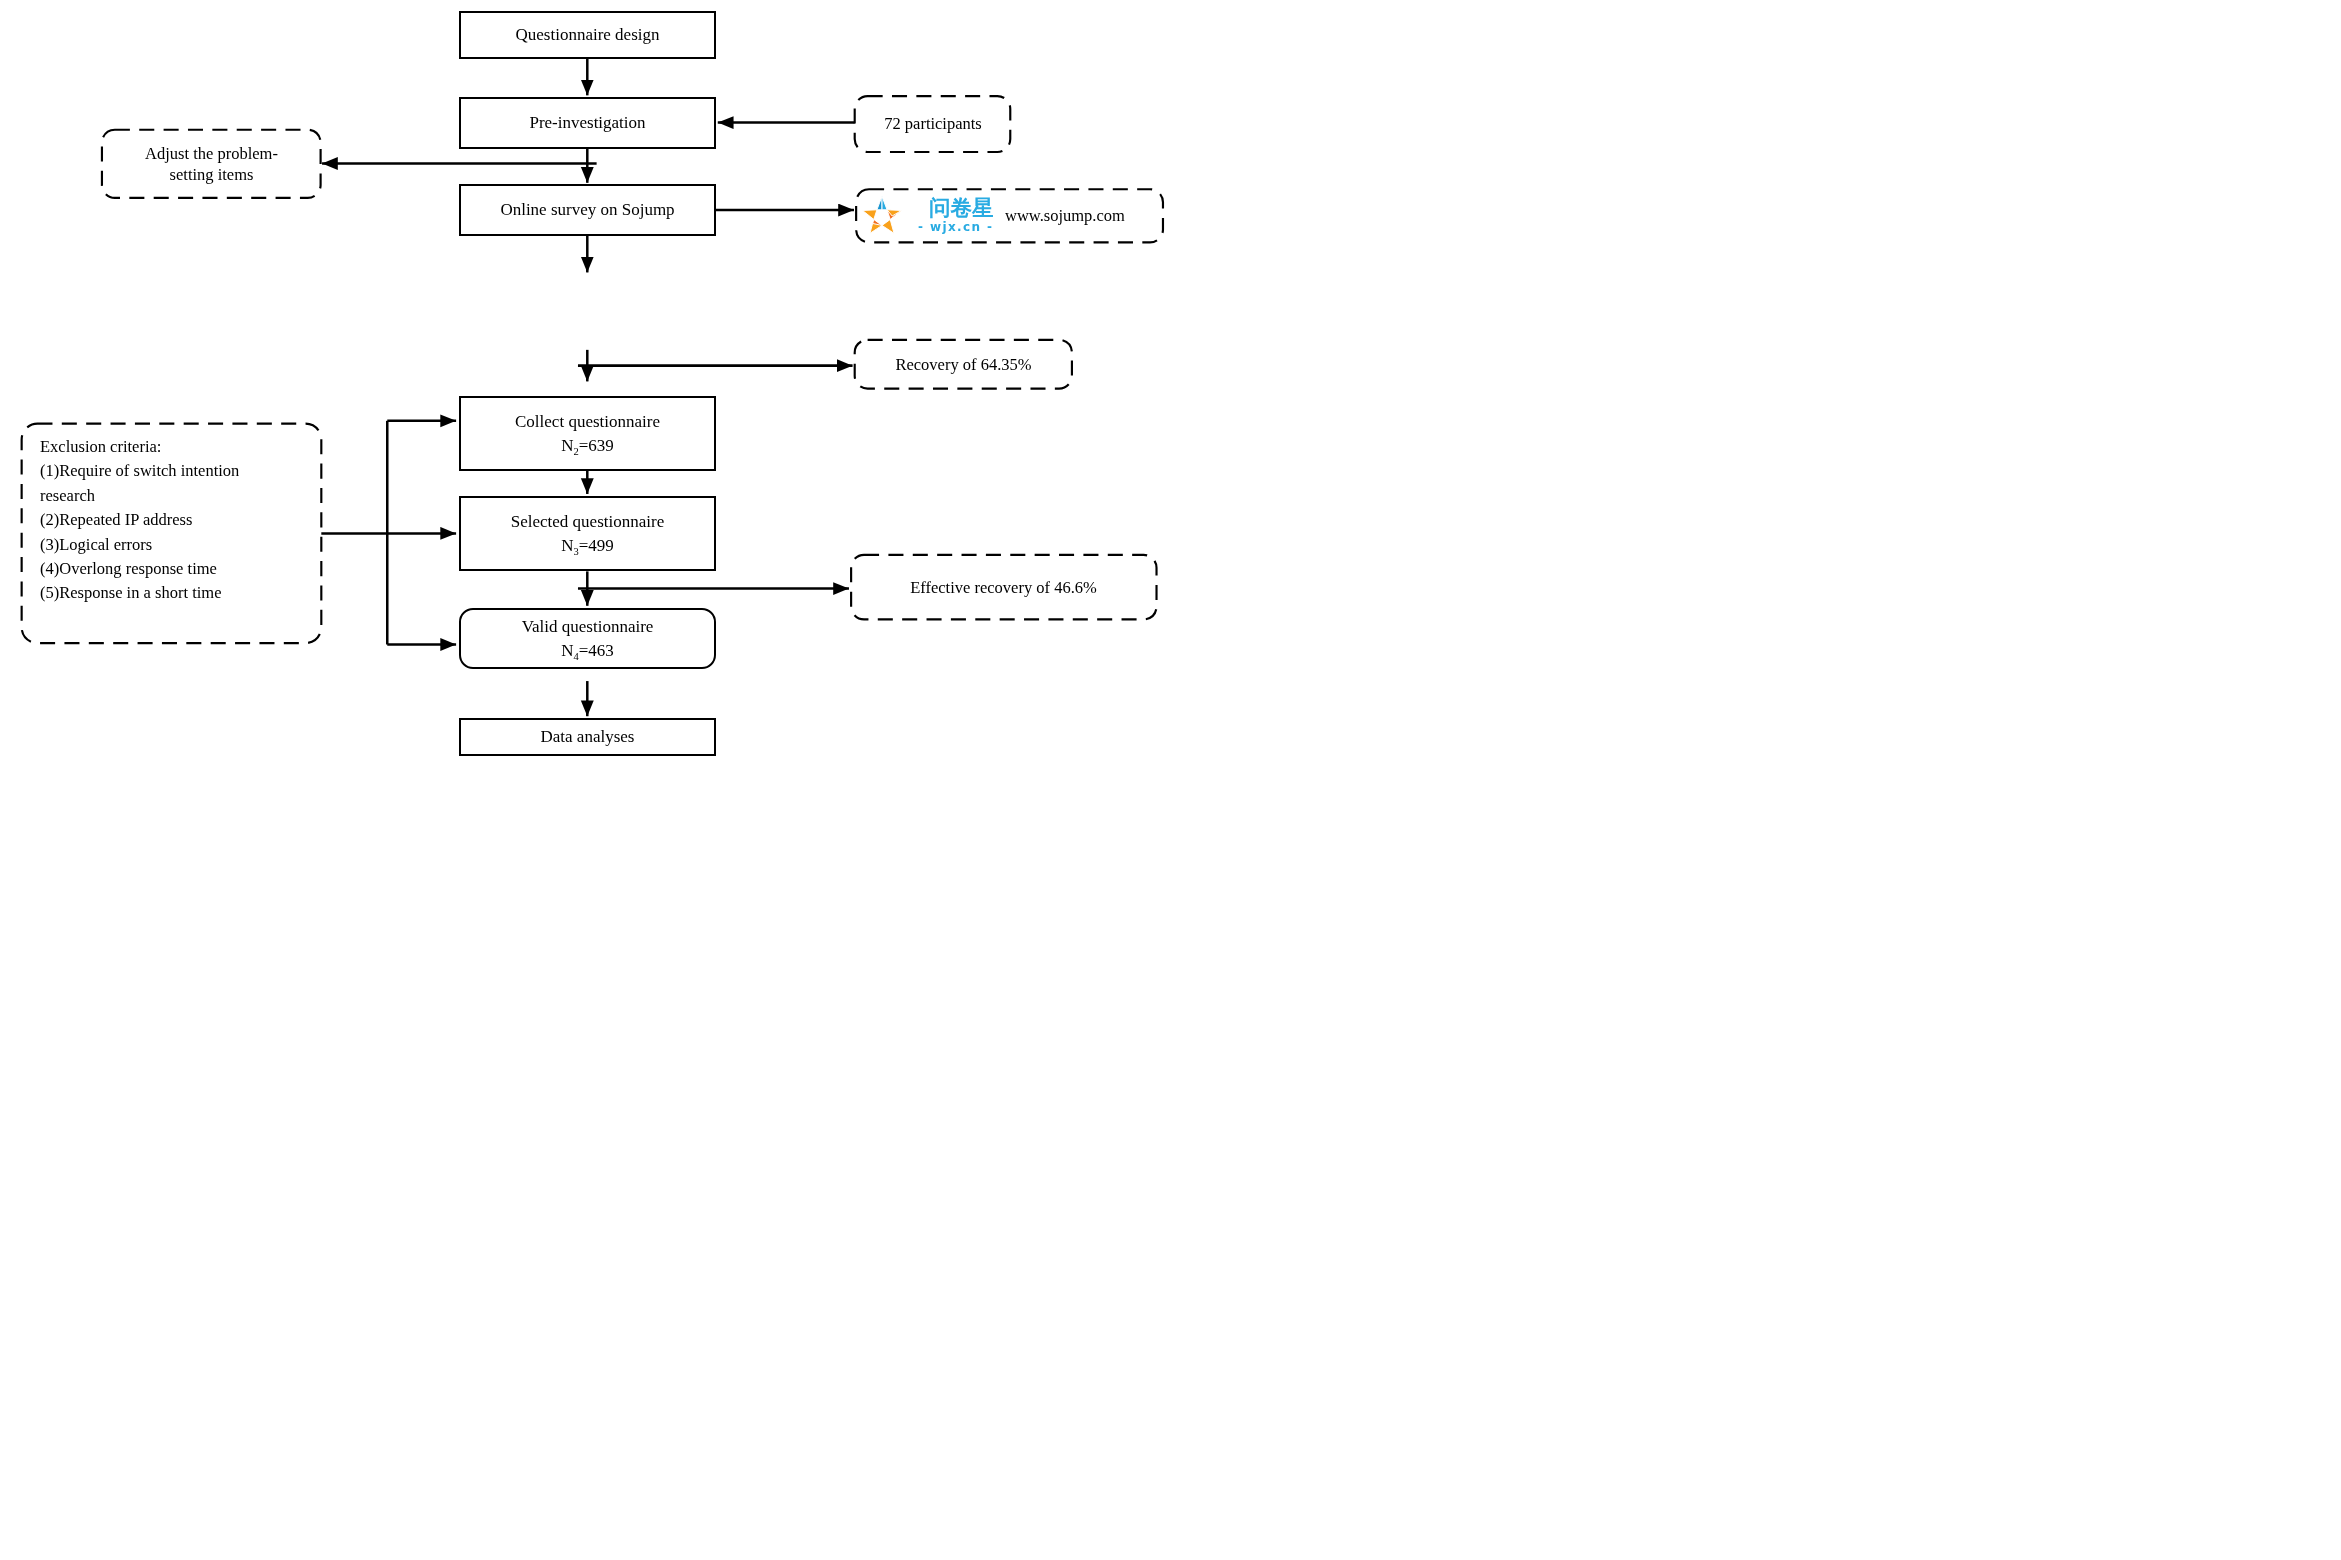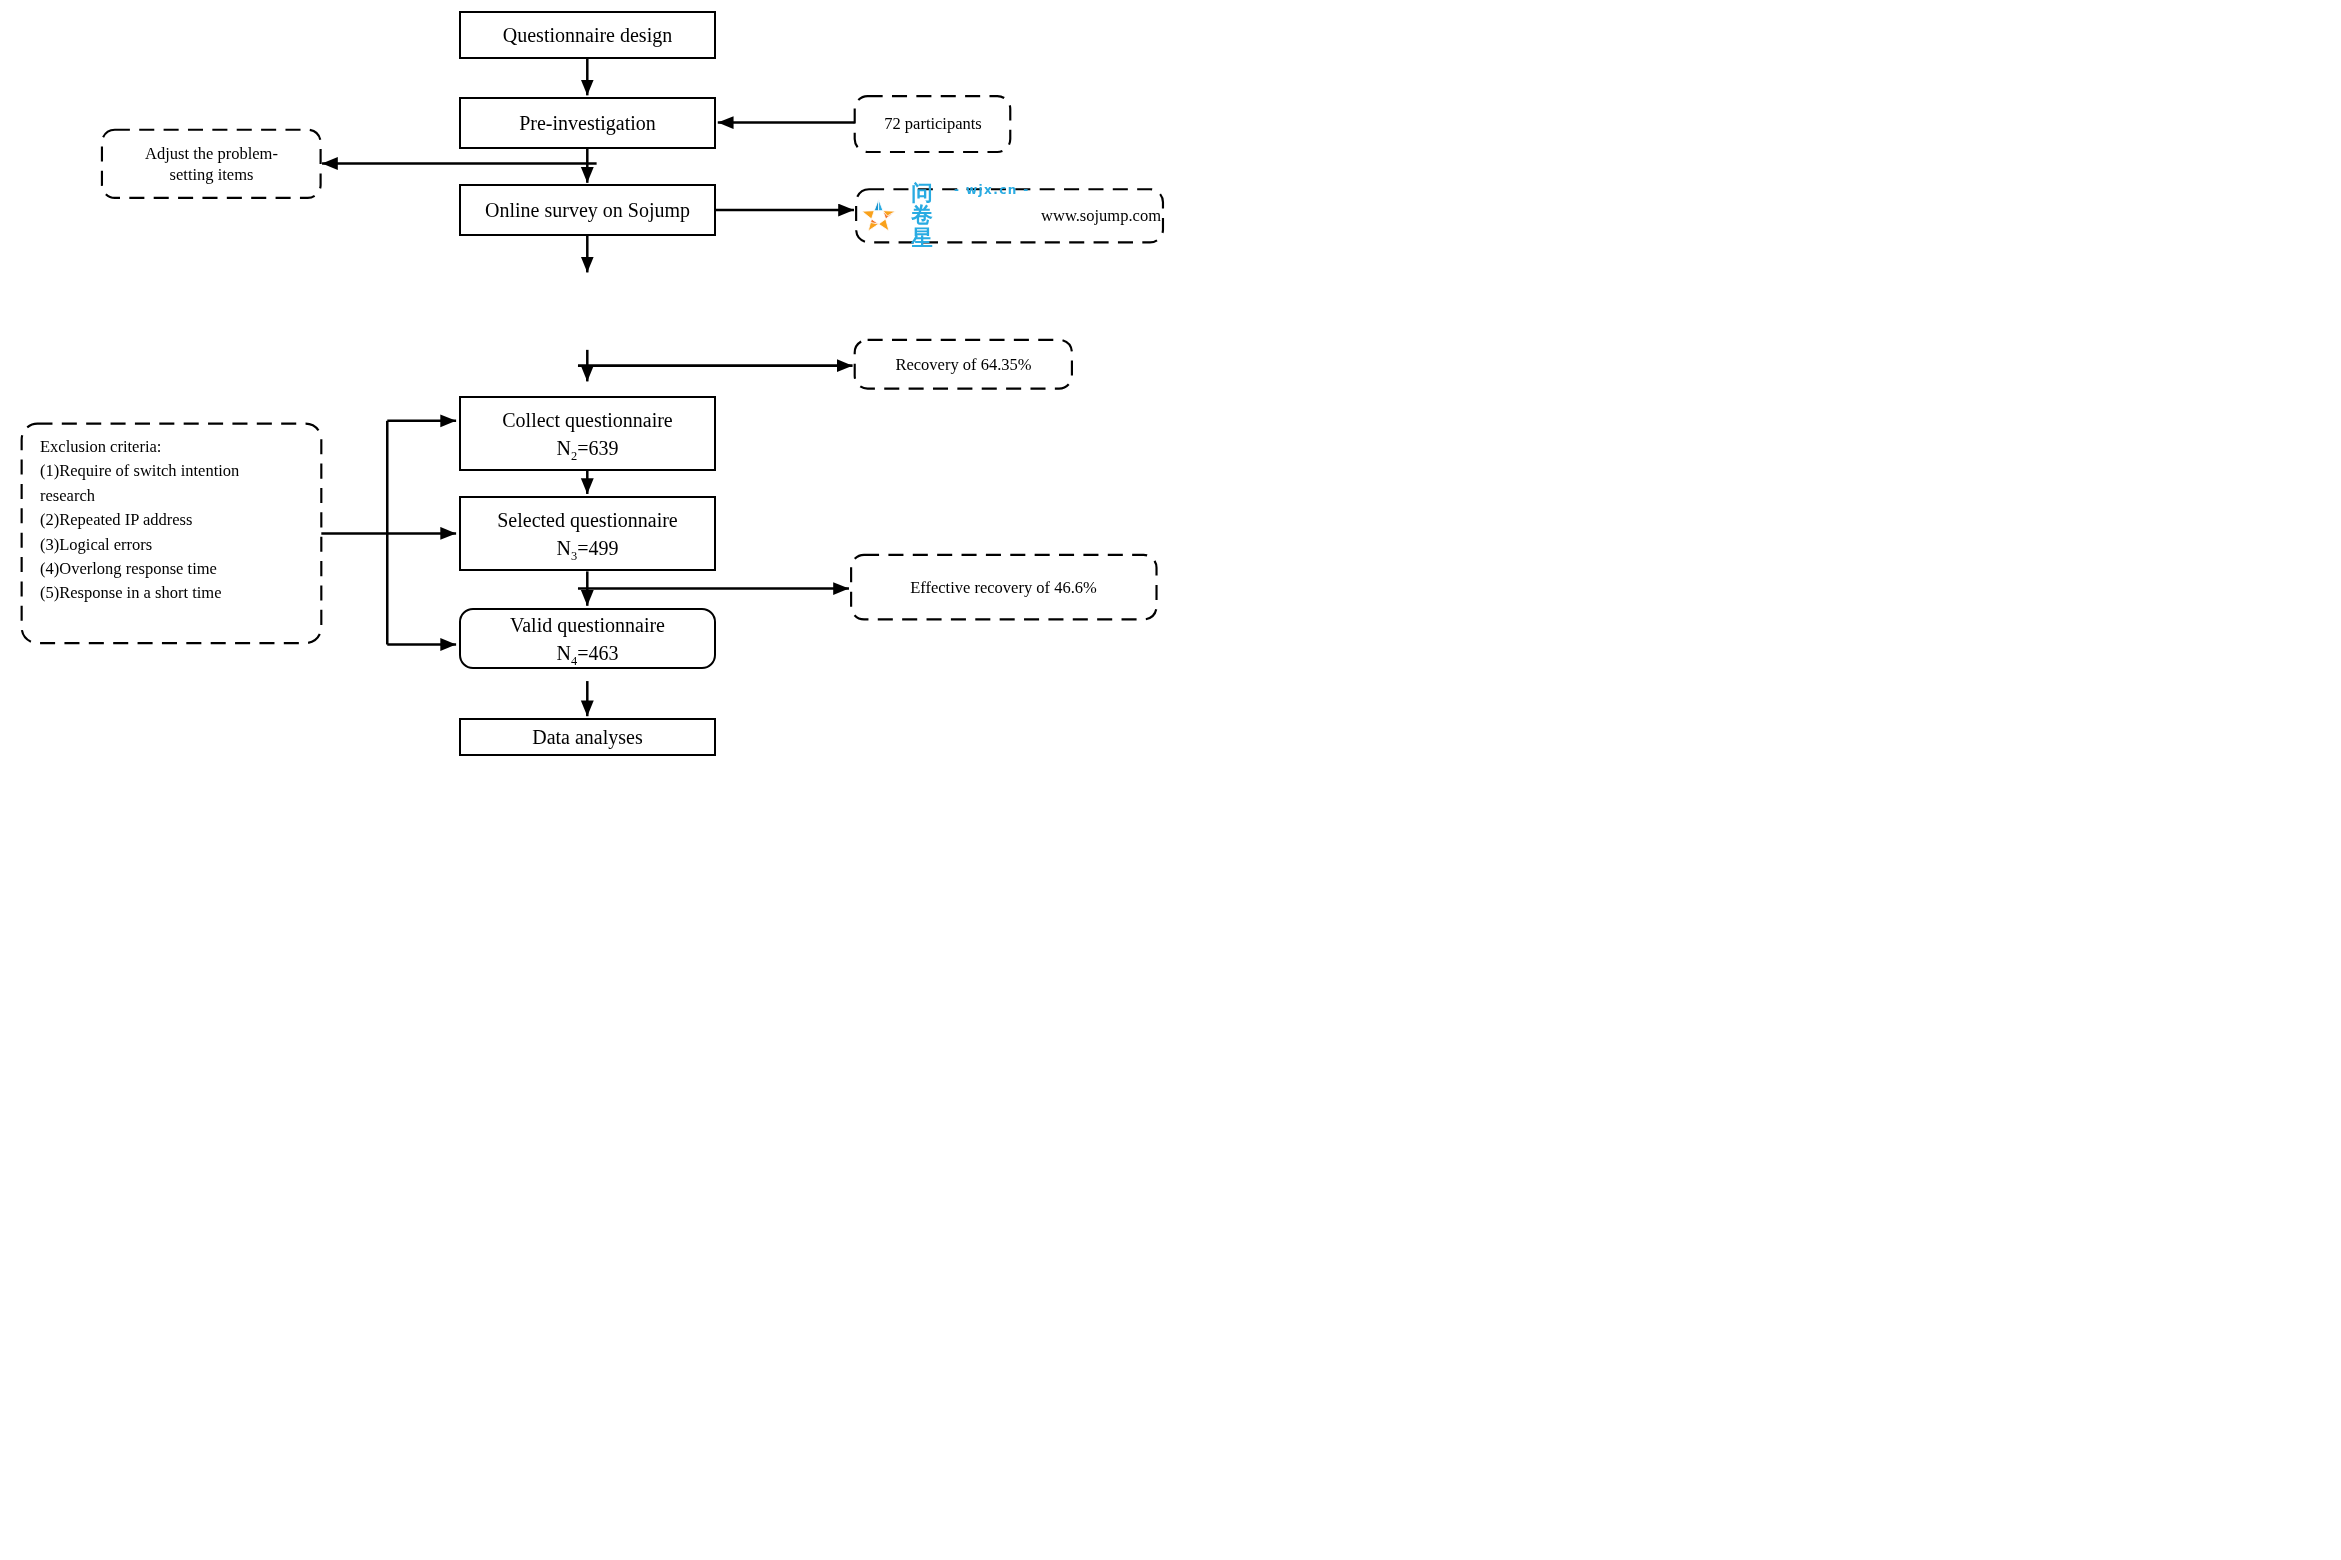--- a/index.html
+++ b/index.html
@@ -19,21 +19,21 @@
   #connector-layer{position:absolute;left:0;top:0;width:1171px;height:780px;}
   .node{
     position:absolute;
     left:459px;width:257px;
     box-sizing:border-box;
     background:var(--box-fill);
     border:2.2px solid var(--ink);
     display:flex;flex-direction:column;
     align-items:center;justify-content:center;
     text-align:center;
-    font-size:20px;
+    font-size:17px;
     line-height:1.4;
   }
   .note-text{
     position:absolute;
     display:flex;flex-direction:column;
     align-items:center;justify-content:center;
     text-align:center;
     font-size:16.5px;
     line-height:1.3;
     pointer-events:none;
@@ -43,21 +43,21 @@
     position:absolute;
     left:40px;top:435px;width:255px;
     font-size:16.5px;line-height:24.4px;
     text-align:left;
   }
   .sojump-content{
     position:absolute;
     left:860px;top:189px;width:301px;height:53px;
     display:flex;align-items:center;
   }
-  .brand-col{display:flex;flex-direction:row;align-items:flex-start;margin-left:14px;}
+  .brand-col{display:flex;flex-direction:column;align-items:flex-end;margin-left:14px;}
   .brand-cn{
     font-family:"DejaVu Sans","Liberation Sans",sans-serif;
     font-weight:bold;font-size:21.5px;line-height:1.05;
     color:var(--logo-blue);
   }
   .brand-domain{
     font-family:"DejaVu Sans","Liberation Sans",sans-serif;
     font-weight:bold;font-size:12px;letter-spacing:1.4px;
     color:var(--logo-blue);
     margin-top:1.4px;white-space:nowrap;

